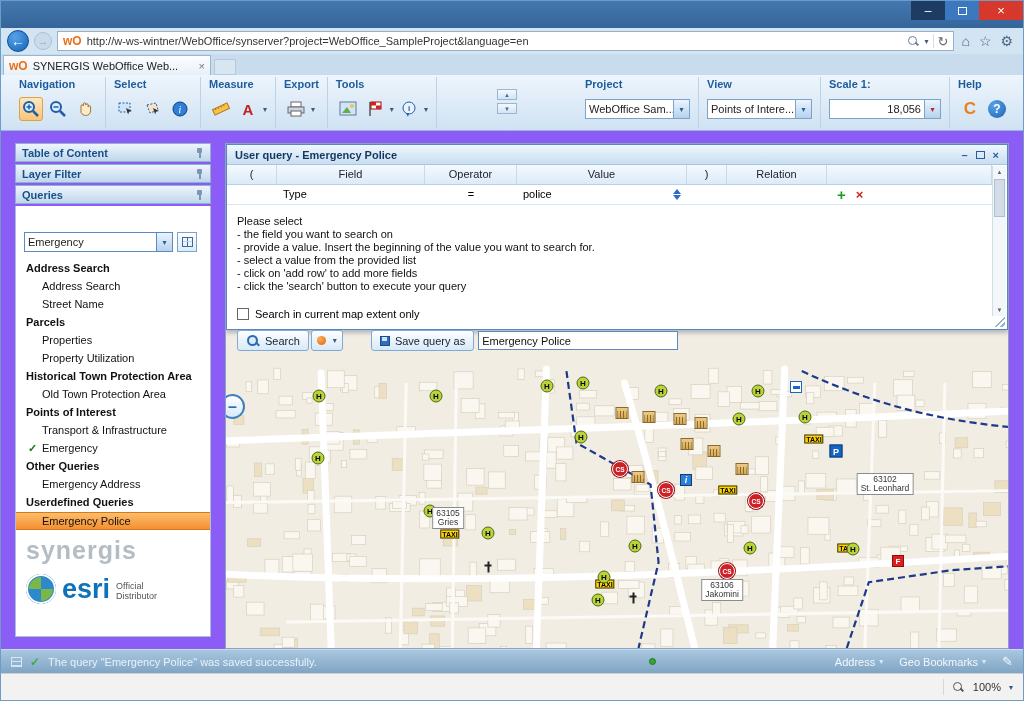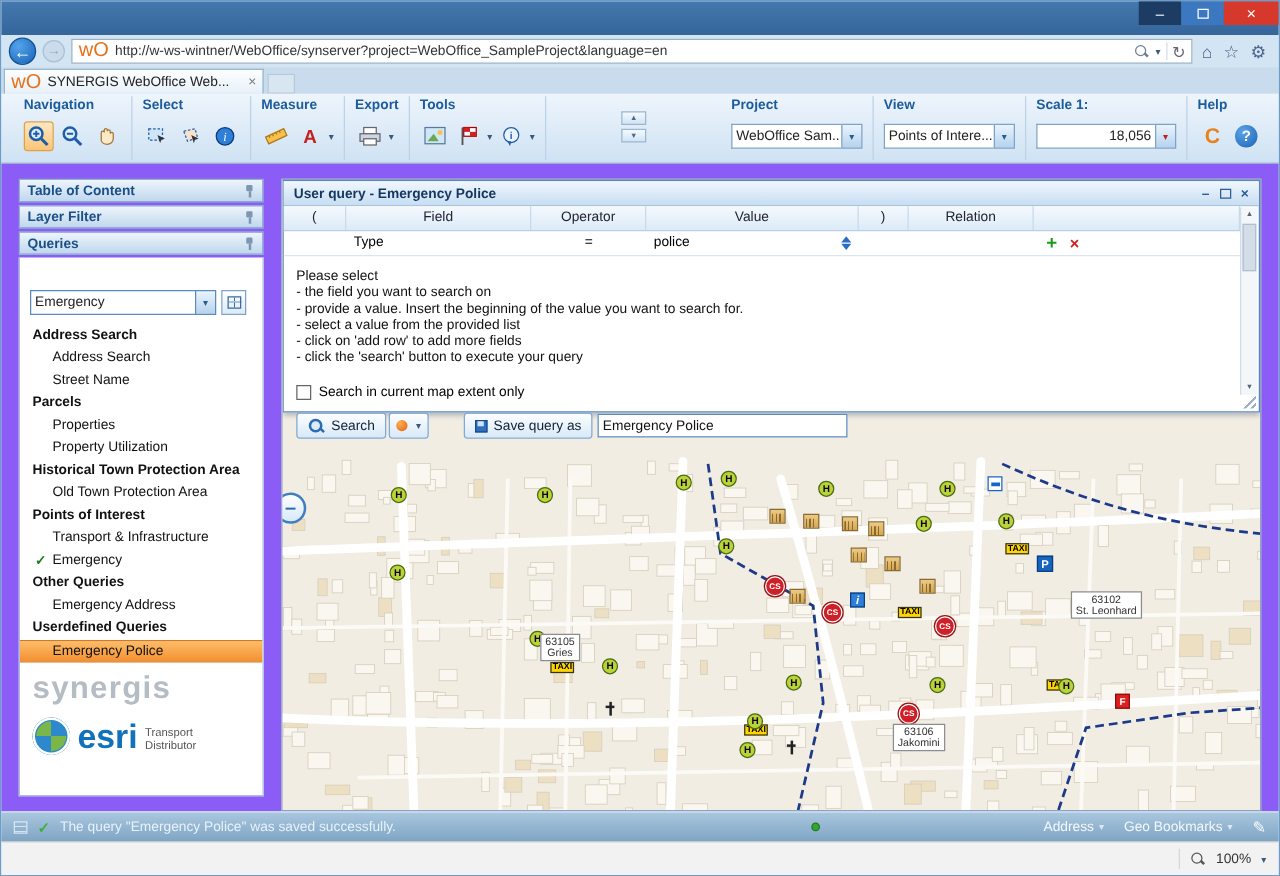--- a/index.html
+++ b/index.html
@@ -14,21 +14,21 @@
   .cap.max { background:#3c78c0; }
   .cap.max span { width:9px; height:8px; border:1.5px solid #fff; display:block; }
   .cap.close { background:#d6382c; width:44px; font-size:13px; }
 
   
   .navbar { height:26px; background:#d3e4f3; display:flex; align-items:center; padding:0 8px 0 6px; gap:5px; }
   .nav-btn { width:22px; height:22px; border-radius:50%; display:flex; align-items:center; justify-content:center; font-size:14px; }
   .nav-btn.back { background:radial-gradient(circle at 35% 30%,#55a2ec,#1663b4); color:#fff; border:1px solid #0f4f94; }
   .nav-btn.fwd { background:#cadcec; color:#90a8be; border:1px solid #aac2d6; width:18px; height:18px; font-size:11px; }
   .urlbox { flex:1; height:20px; background:#fff; border:1px solid #98b0c8; display:flex; align-items:center; padding:0 5px; gap:5px; overflow:hidden; }
-  .favicon { font-weight:normal; font-size:16px; color:#e8701a; }
+  .favicon { font-weight:bold; font-size:12px; color:#e8701a; }
   .url { flex:1; color:#333; white-space:nowrap; overflow:hidden; }
   .mini-mag { position:relative; width:13px; height:13px; display:inline-block; }
   .mini-mag::before { content:''; position:absolute; left:1px; top:1px; width:7px; height:7px; border:1.5px solid #6a7f94; border-radius:50%; }
   .mini-mag::after { content:''; position:absolute; left:8px; top:8px; width:4px; height:1.7px; background:#6a7f94; transform:rotate(45deg); }
   .url-tools { display:flex; align-items:center; gap:4px; color:#667; }
   .vsep { width:1px; height:14px; background:#d4dde6; }
   .nav-icons { display:flex; gap:9px; color:#4a6688; font-size:14px; padding:0 2px; }
   .nav-icons span { cursor:default; }
 
   
@@ -445,21 +445,21 @@
             <div class="ti"><span>Emergency Address</span></div>
             <div class="tg"><span>Userdefined Queries</span></div>
             <div class="ti sel"><span>Emergency Police</span></div>
           </div>
         <div class="logos">
           <div class="synergis">synergis</div>
           <div class="esri-row">
             <span class="esri-globe"></span>
             <span class="esri-text">esri</span>
             <span class="esri-sub">
-              <div>Transport</div>
+              <div>Official</div>
               <div>Distributor</div>
             </span>
           </div>
         </div>
       </div>
     </div>
 
     <div class="main">
       <svg class="map-svg" viewBox="0 0 781 506" preserveAspectRatio="none">
         <g id="bldg">
@@ -828,21 +828,21 @@
           <div class="mk mk-cs" style="left: 530px; top: 357px;">CS</div>
           <div class="mk mk-cs" style="left: 501px; top: 427px;">CS</div>
           <div class="mk mk-label" style="left: 222px; top: 374px;">
             <div>63105</div>
             <div>Gries</div>
           </div>
           <div class="mk mk-label" style="left: 659px; top: 340px;">
             <div>63102</div>
             <div>St. Leonhard</div>
           </div>
-          <div class="mk mk-label" style="left: 509px; top: 446px;">
+          <div class="mk mk-label" style="left: 496px; top: 446px;">
             <div>63106</div>
             <div>Jakomini</div>
           </div>
         </div>
       <div class="zoom-ctl">
           <span>–</span>
         </div>
 
       <div class="dialog">
         <div class="dlg-title">

